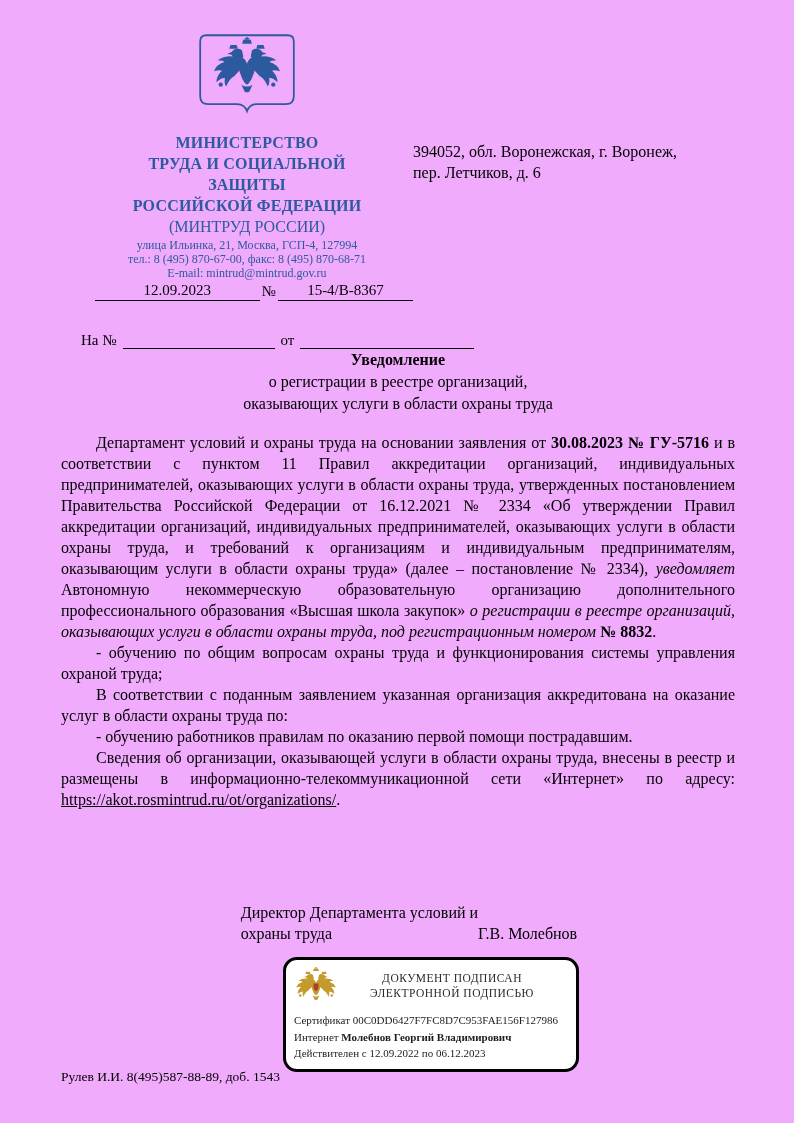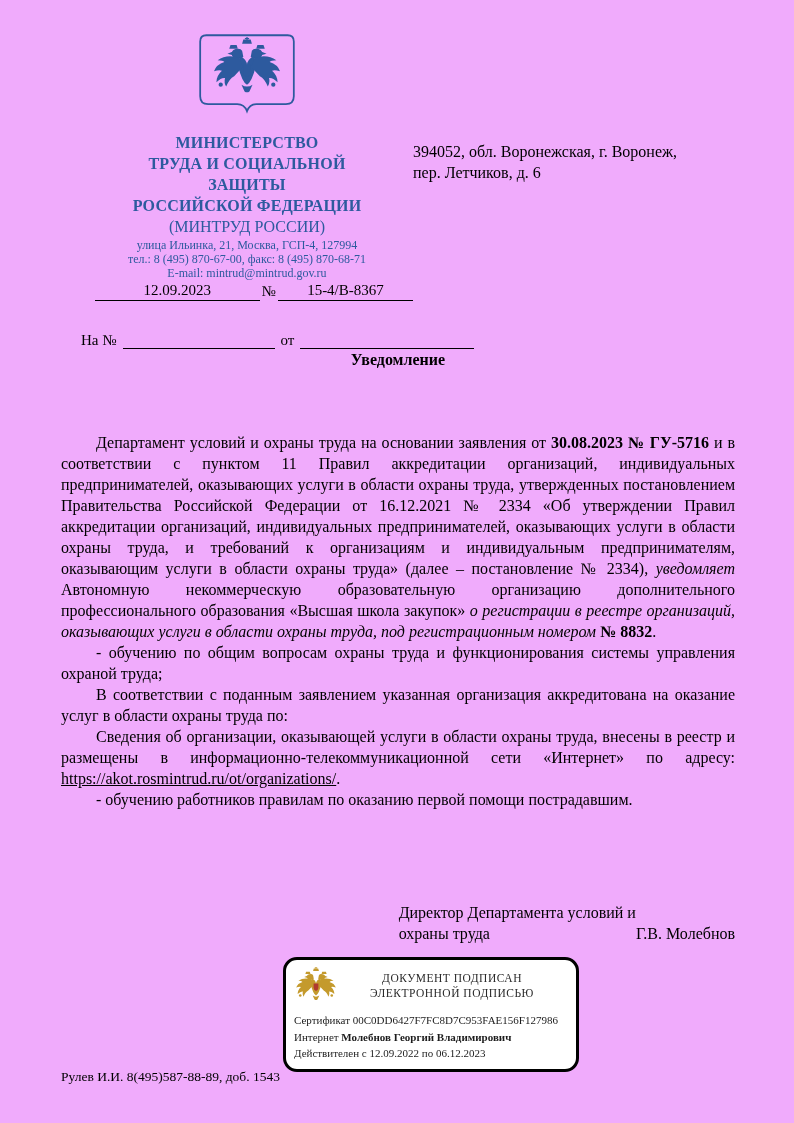--- a/index.html
+++ b/index.html
@@ -66,21 +66,21 @@
   
   .body-text{
     position:absolute;left:61px;top:432px;width:674px;
     font-size:16px;line-height:21px;text-align:justify;
   }
   .para{margin:0;text-indent:35px;}
 
   
   .signature{
     position:absolute;left:83px;top:902px;width:652px;
-    display:flex;justify-content:flex-end;align-items:flex-end;
+    display:flex;justify-content:center;align-items:flex-end;
     font-size:16px;line-height:21px;
   }
   .sig-name{white-space:nowrap;}
 
   
   .stamp{
     position:absolute;left:283px;top:957px;width:296px;
     box-sizing:border-box;
     border:3px solid #000;border-radius:14px;
     padding:5px 10px 7px 8px;
@@ -161,28 +161,30 @@
 
   <div class="reply-ref">
     <span>На №</span>
     <span class="uline blank1"></span>
     <span>от</span>
     <span class="uline blank2"></span>
   </div>
 
   <div class="doc-title">
     <div class="heading">Уведомление</div>
+    <div class="subtitle pre">о регистрации в реестре организаций,
+оказывающих услуги в области охраны труда</div>
   </div>
 
   <div class="body-text">
     <p class="para"><span>Департамент условий и охраны труда на основании заявления от </span><span class="b">30.08.2023 № ГУ-5716</span><span> и в соответствии с пунктом 11 Правил аккредитации организаций, индивидуальных предпринимателей, оказывающих услуги в области охраны труда, утвержденных постановлением Правительства Российской Федерации от 16.12.2021 № 2334 «Об утверждении Правил аккредитации организаций, индивидуальных предпринимателей, оказывающих услуги в области охраны труда, и требований к организациям и индивидуальным предпринимателям, оказывающим услуги в области охраны труда» (далее – постановление № 2334), </span><span class="i">уведомляет</span><span> Автономную некоммерческую образовательную организацию дополнительного профессионального образования «Высшая школа закупок» </span><span class="i">о регистрации в реестре организаций, оказывающих услуги в области охраны труда, под регистрационным номером</span><span> </span><span class="b">№ 8832</span><span>.</span></p>
     <p class="para"><span>- обучению по общим вопросам охраны труда и функционирования системы управления охраной труда;</span></p>
     <p class="para"><span>В соответствии с поданным заявлением указанная организация аккредитована на оказание услуг в области охраны труда по:</span></p>
+    <p class="para"><span>- обучению работников правилам по оказанию первой помощи пострадавшим.</span></p>
     <p class="para"><span>Сведения об организации, оказывающей услуги в области охраны труда, внесены в реестр и размещены в информационно-телекоммуникационной сети «Интернет» по адресу: </span><span class="u">https://akot.rosmintrud.ru/ot/organizations/</span><span>.</span></p>
-    <p class="para"><span>- обучению работников правилам по оказанию первой помощи пострадавшим.</span></p>
   </div>
 
   <div class="signature">
     <div class="sig-position pre">Директор Департамента условий и
 охраны труда</div>
     <div class="sig-name">Г.В. Молебнов</div>
   </div>
 
   <div class="stamp">
     <div class="stamp-top">

